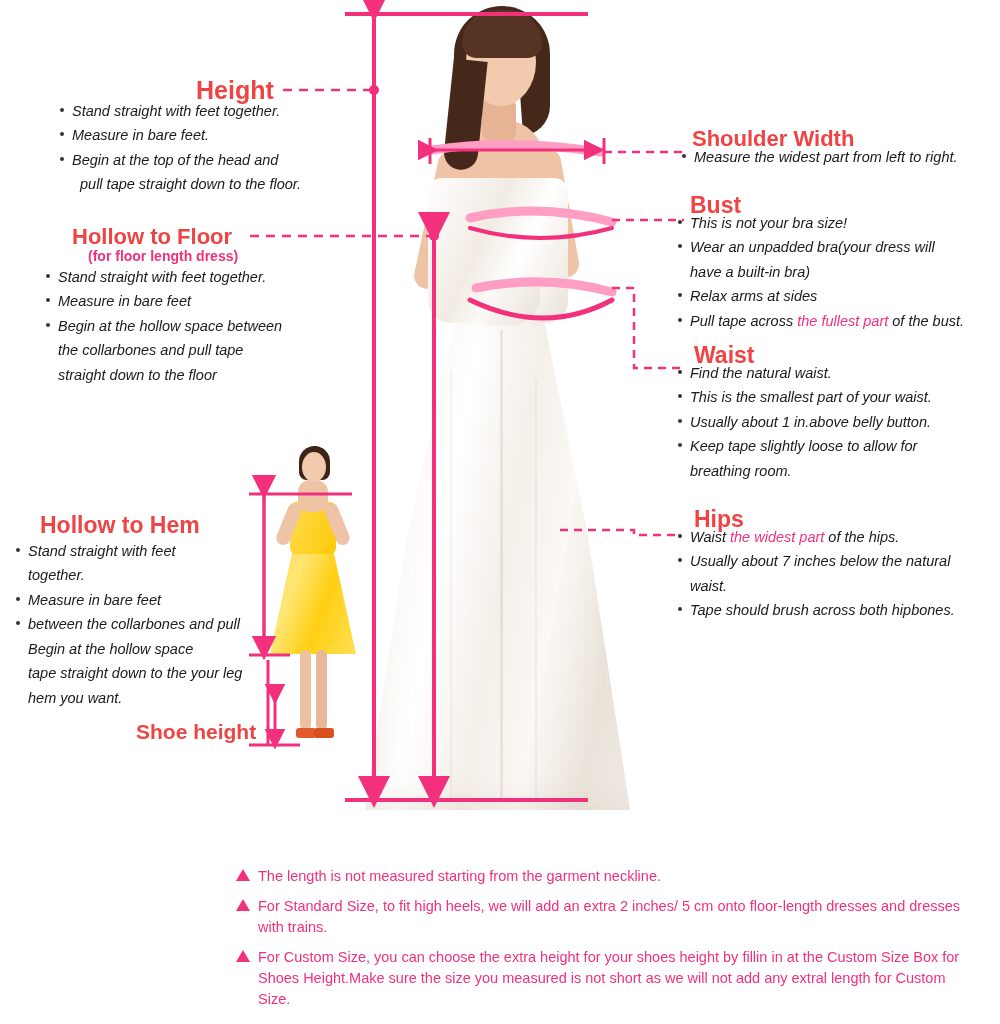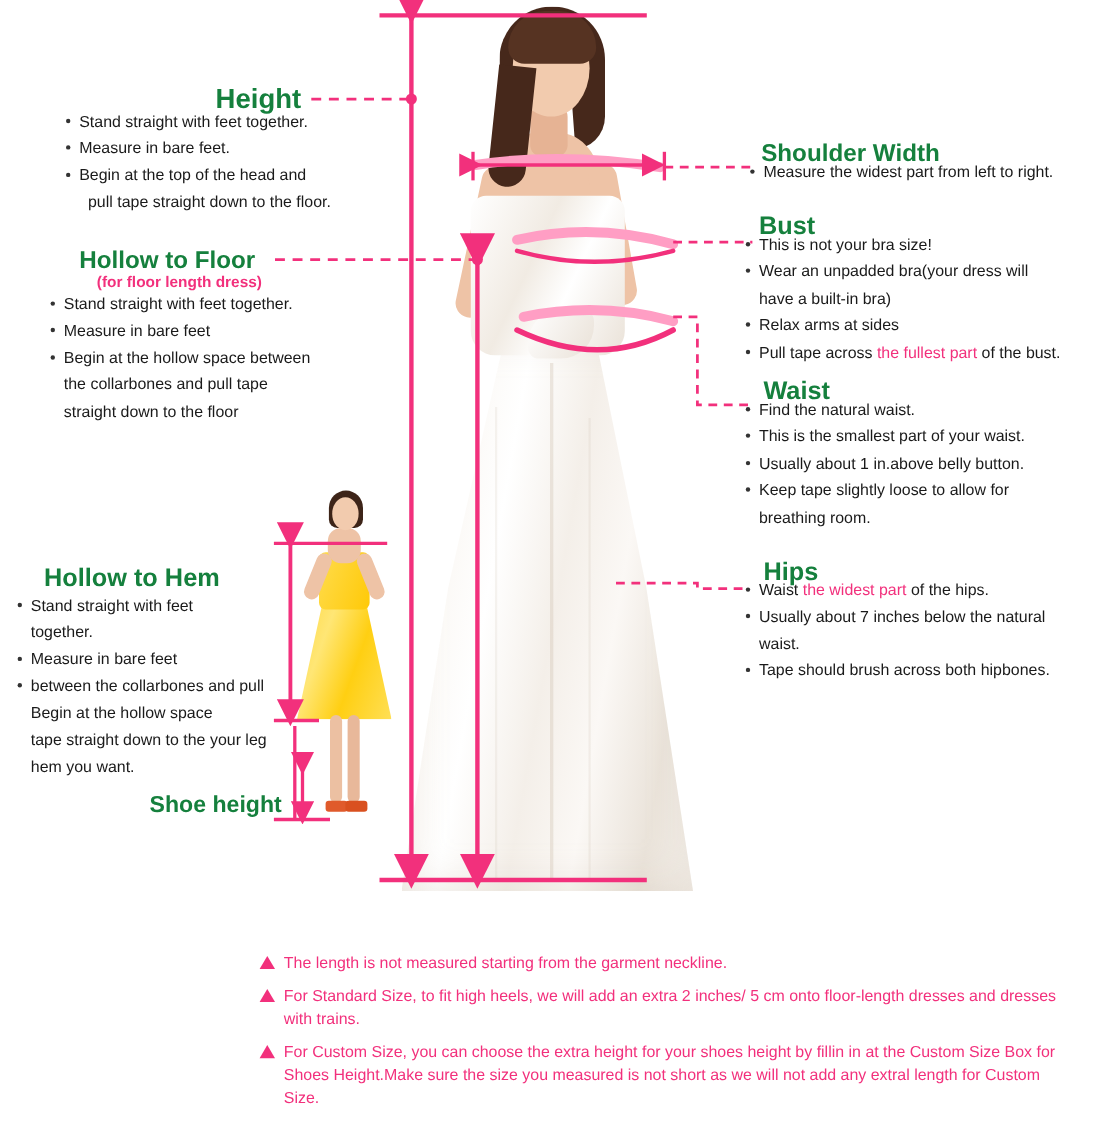--- a/index.html
+++ b/index.html
@@ -16,40 +16,41 @@
   }
   .stage {
     position: absolute;
     left: 0; top: 0;
     width: 1000px;
     height: 1024px;
   }
   
   .hdr {
     position: absolute;
-    color: #15803d;
+    color: #ef4444;
     font-weight: bold;
     white-space: nowrap;
   }
   .sub {
     position: absolute;
     color: #f2307c;
     font-weight: bold;
     white-space: nowrap;
   }
   .bullets {
     position: absolute;
     color: #1a1a1a;
     font-size: 14.5px;
     line-height: 1.55;
   }
   .bullets .li {
     position: relative;
     padding-left: 14px;
     margin-bottom: 2px;
+    font-style: italic;
   }
   .bullets .li::before {
     content: "";
     position: absolute;
     left: 2px;
     top: 8px;
     width: 4px;
     height: 4px;
     border-radius: 50%;
     background: #333;

